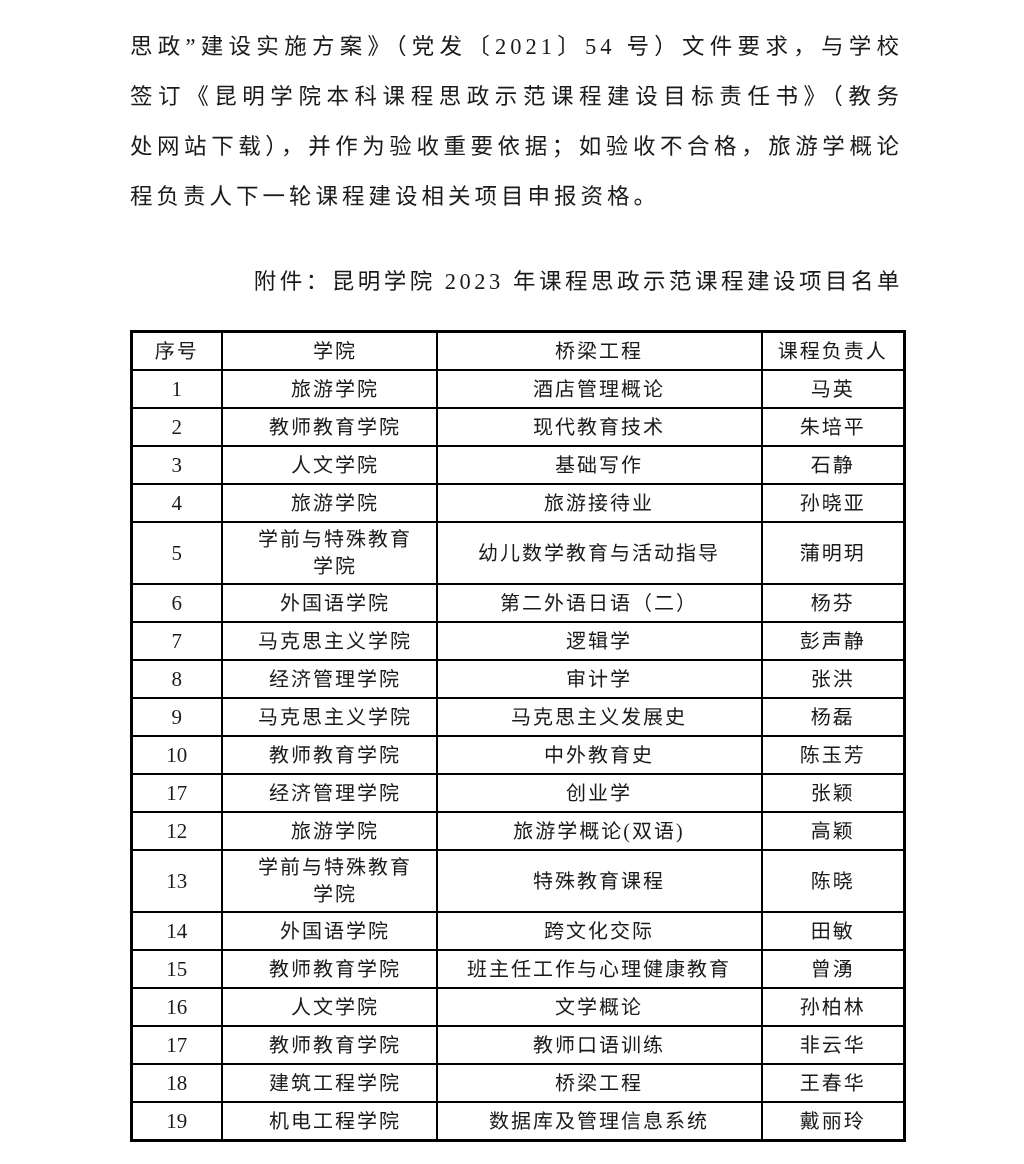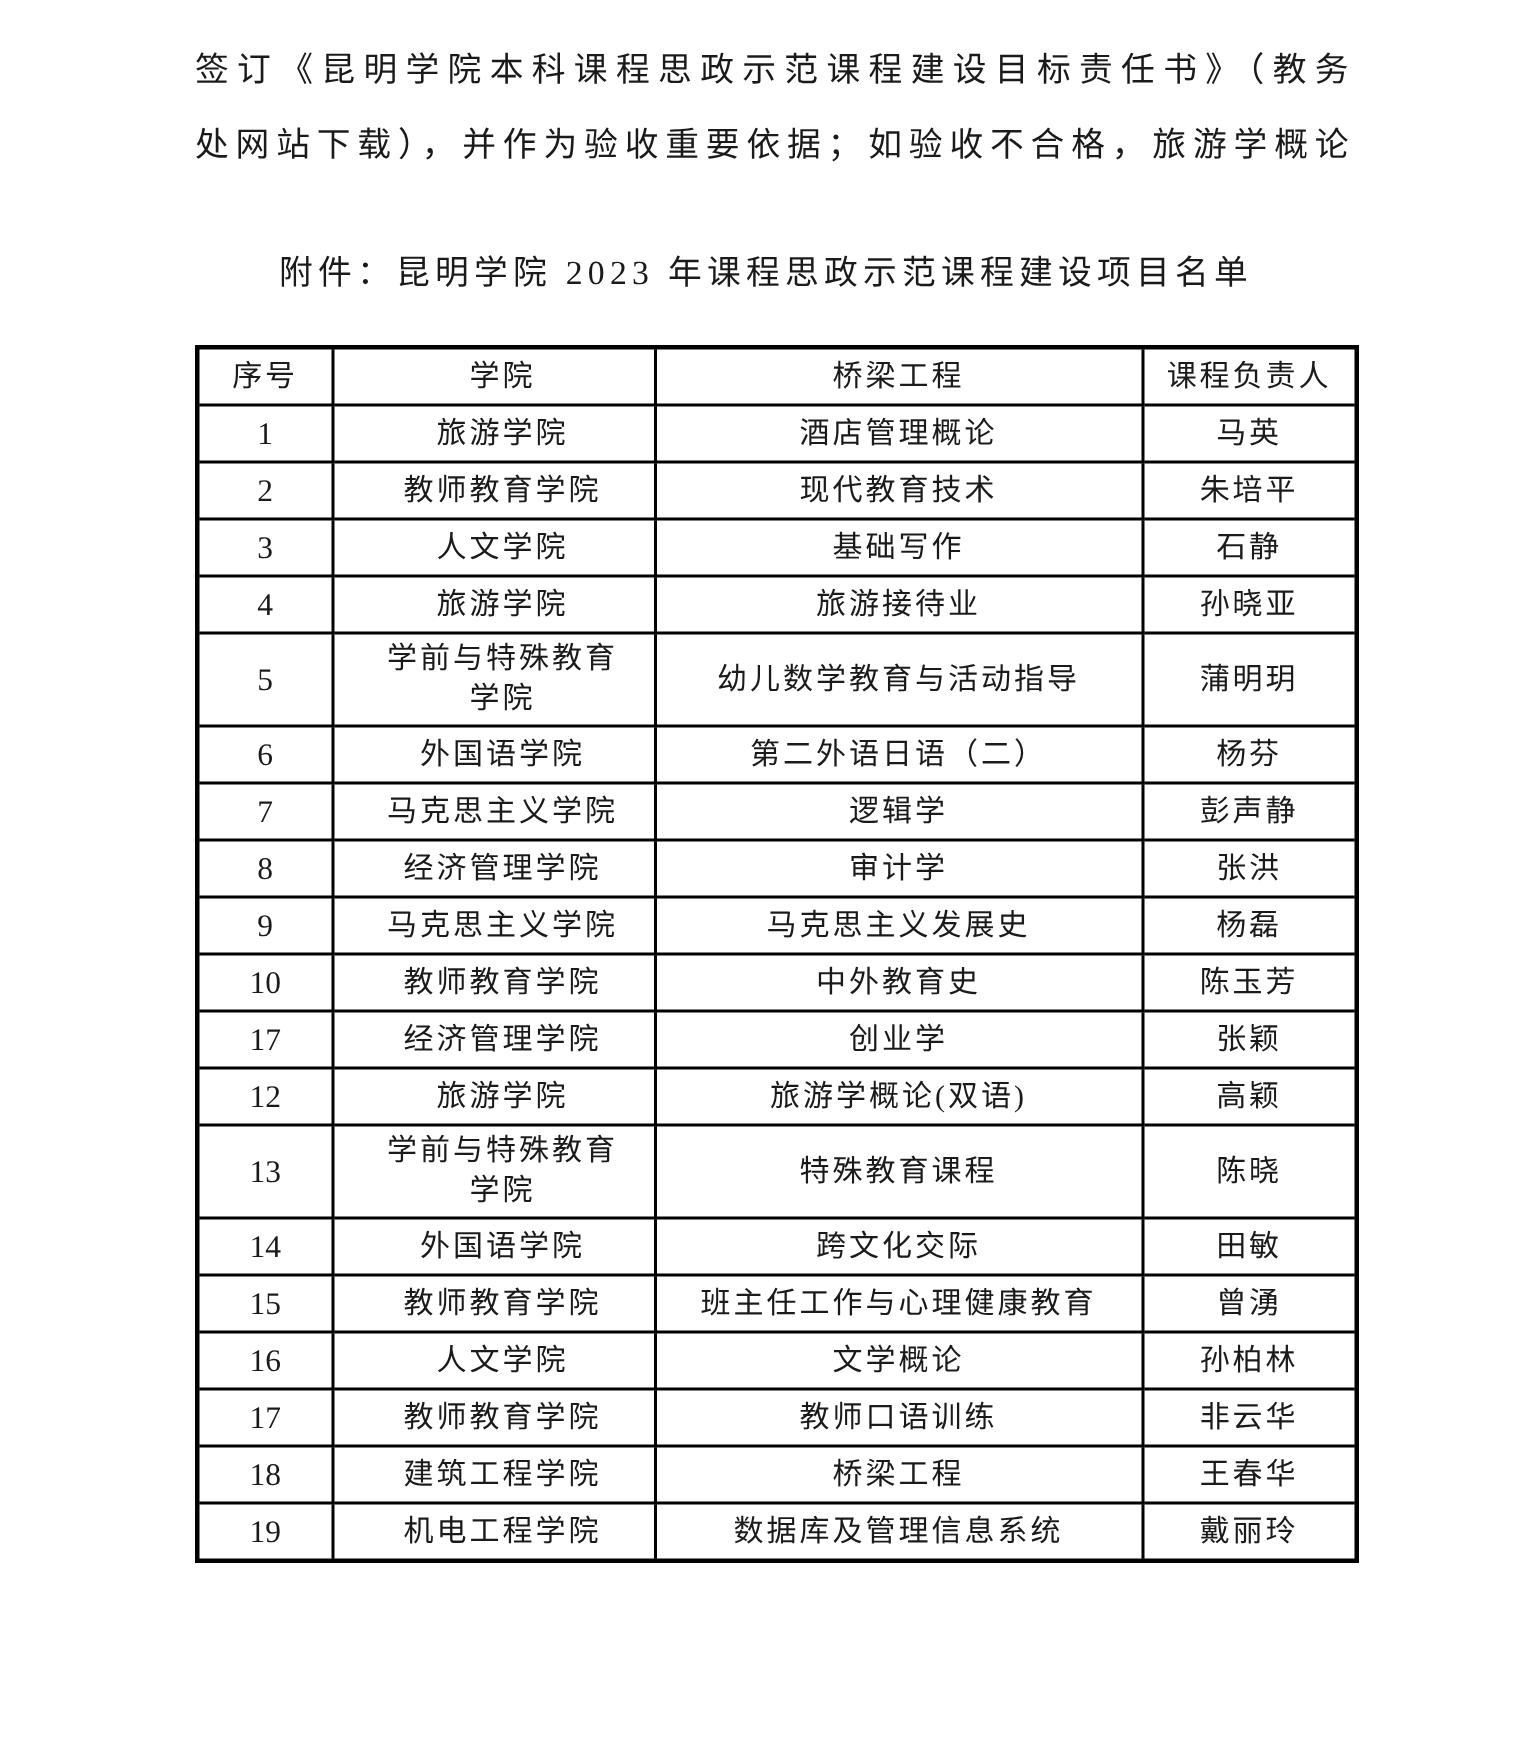--- a/index.html
+++ b/index.html
@@ -38,20 +38,21 @@
     text-align-last: left;
   }
   
   .attachment-heading {
     margin-top: 44px;
     padding-left: 56px;
     font-size: 22.5px;
     letter-spacing: 3.5px;
     line-height: 32px;
     white-space: nowrap;
+    text-align: right;
   }
   
   table.course-table {
     margin-top: 32px;
     border-collapse: collapse;
     table-layout: fixed;
     width: 773px;
     border: 3px solid #000;
   }
   .course-table col.c0 { width: 90px;  }
@@ -74,22 +75,24 @@
   .course-table th.c2, .course-table td.c2 { padding-left: 6px;  padding-right: 6px;  }
   .course-table td.c0 { letter-spacing: 0; font-size: 21px; }
 </style>
 </head>
 <body>
 
 <div class="doc-page">
 
   <div class="body-paragraph">
 
+  <div class="para-line">思政”建设实施方案》（党发〔2021〕54 号）文件要求，与学校</div>
       <div class="para-line">签订《昆明学院本科课程思政示范课程建设目标责任书》（教务</div>
       <div class="para-line">处网站下载），并作为验收重要依据；如验收不合格，旅游学概论</div>
+      <div class="para-line last">程负责人下一轮课程建设相关项目申报资格。</div>
     </div>
 
   <div class="attachment-heading">附件：昆明学院 2023 年课程思政示范课程建设项目名单</div>
 
   <table class="course-table">
     <colgroup>
       <col class="c0">
         <col class="c1">
         <col class="c2">
         <col class="c3">

